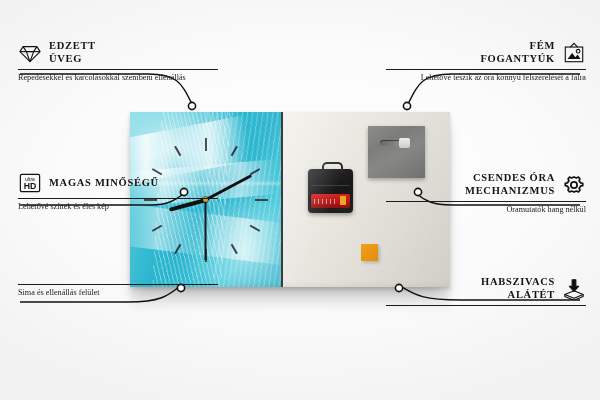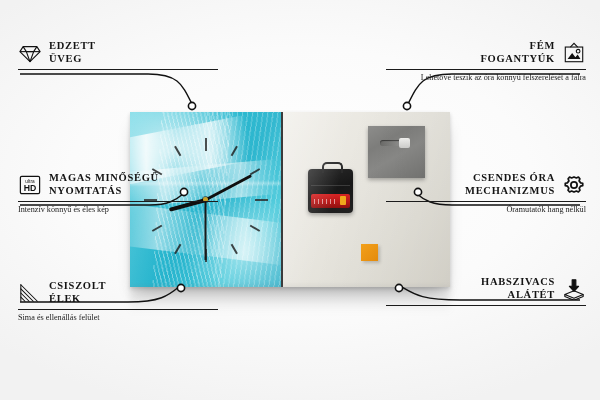--- a/index.html
+++ b/index.html
@@ -214,54 +214,39 @@
           <path d="M20.5,5 L17,10.5 L13,21.5"></path>
             <path d="M9,10.5 H17"></path>
         </g>
       </svg>
       <div class="title">
         <div>EDZETT</div>
         <div>ÜVEG</div>
       </div>
     </div>
     <div class="rule"></div>
+    <div class="desc">Repedésekkel és karcolásokkal szembeni ellenállás</div>
   </div>
 
   <div class="callout" id="co-print">
     <div class="head">
       <svg class="ico" viewBox="0 0 26 24">
         <rect x="2.5" y="2.5" width="21" height="19" rx="1.5" fill="none" stroke="#111" stroke-width="1.3"></rect>
         <text x="13" y="10" font-family="Liberation Sans, sans-serif" font-size="5.2" text-anchor="middle" fill="#111">ultra</text>
         <text x="13" y="19" font-family="Liberation Sans, sans-serif" font-size="9.5" font-weight="bold" text-anchor="middle" fill="#111">HD</text>
       </svg>
       <div class="title">
         <div>MAGAS MINŐSÉGŰ</div>
-        <div>NYOMTATÁS</div>
       </div>
     </div>
     <div class="rule"></div>
-    <div class="desc">Intenzív könnyű és éles kép</div>
+    <div class="desc">Lehetővé színek és éles kép</div>
   </div>
 
   <div class="callout" id="co-edges">
-    <div class="head">
-      <svg class="ico" viewBox="0 0 26 24">
-        <g stroke="#111" stroke-width="1.15" stroke-linecap="round">
-          <line x1="3" y1="3" x2="21" y2="21"></line>
-          <line x1="3" y1="7.5" x2="16.5" y2="21"></line>
-          <line x1="3" y1="12" x2="12" y2="21"></line>
-          <line x1="3" y1="16.5" x2="7.5" y2="21"></line>
-          <line x1="3" y1="3" x2="3" y2="21"></line>
-        </g>
-      </svg>
-      <div class="title">
-        <div>CSISZOLT</div>
-        <div>ÉLEK</div>
-      </div>
-    </div>
     <div class="rule"></div>
     <div class="desc">Sima és ellenállás felület</div>
   </div>
 
   <div class="callout right" id="co-handles">
     <div class="head">
       <div class="title">
         <div>FÉM</div>
         <div>FOGANTYÚK</div>
       </div>

